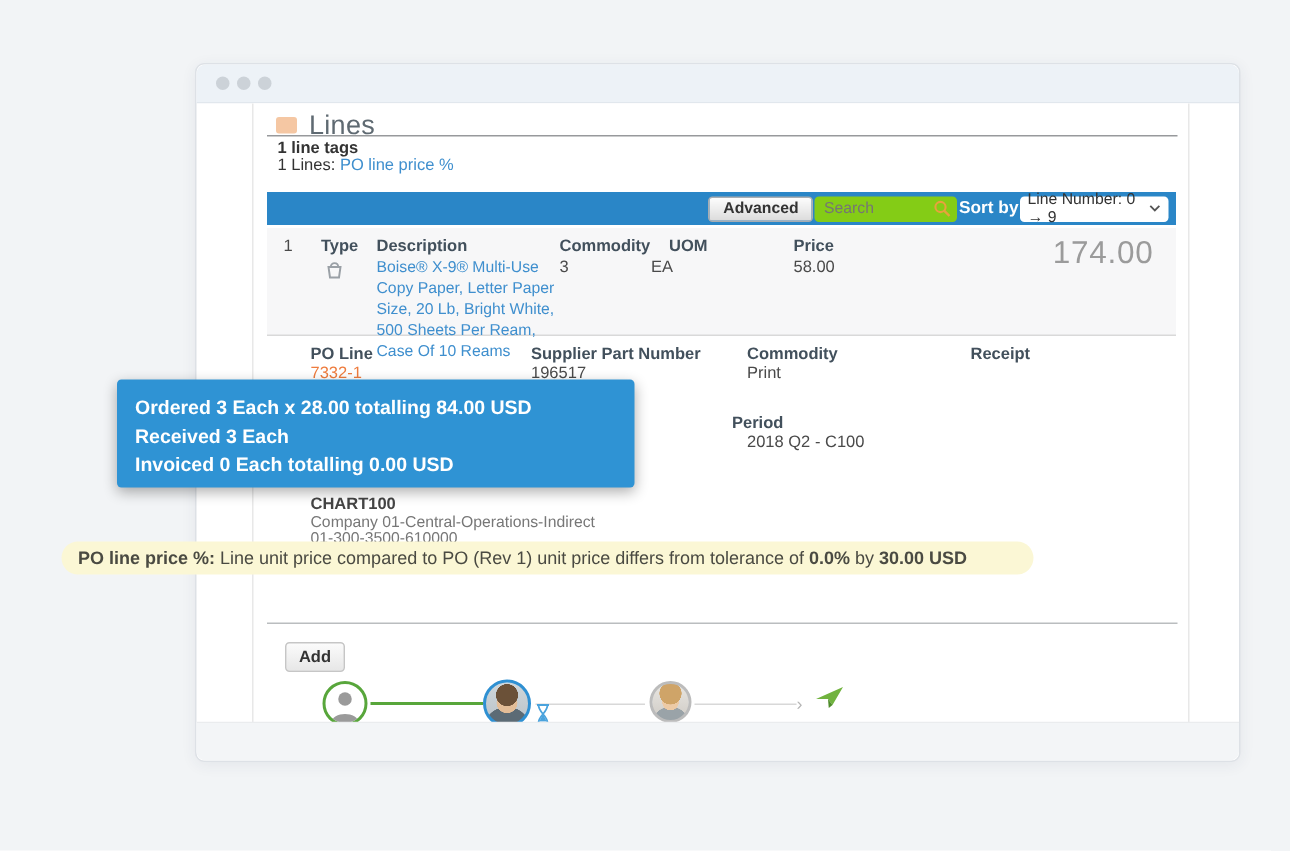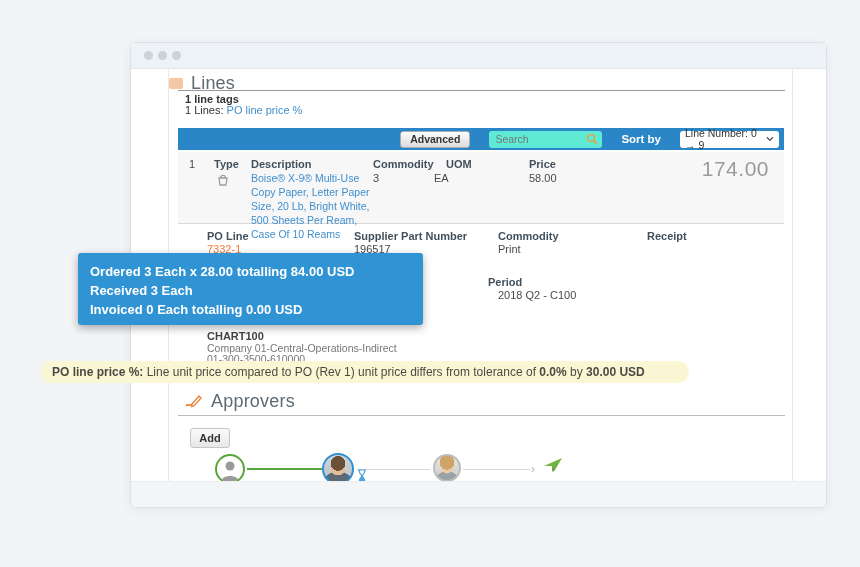--- a/index.html
+++ b/index.html
@@ -32,24 +32,24 @@
   .rule.light{background:var(--rule2);}
 
   .t11{font-size:11px;color:#333;}
   .b{font-weight:bold;}
   .link{color:var(--link);cursor:pointer;}
   .hdr{font-size:11px;font-weight:bold;color:var(--hdr);}
   .val{font-size:11px;color:#4a4a4a;}
 
   
   .toolbar{height:22px;background:var(--blue-toolbar);display:flex;align-items:center;
-    justify-content:flex-end;gap:19px;padding:0 5px;}
+    justify-content:flex-end;gap:1px;padding:0 5px;}
   .btn-advanced{height:17px;padding:0 9px;font-size:10.5px;font-weight:bold;color:#333;
     background:linear-gradient(#fdfdfd,#dcdcdc);border:1px solid #a9adb1;border-radius:3px;display:flex;align-items:center;}
-  .searchbox{width:113px;height:17px;background:#5eead4;border-radius:3px;display:flex;align-items:center;padding:0 4px 0 6px;}
+  .searchbox{width:95px;height:17px;background:#84cc16;border-radius:3px;display:flex;align-items:center;padding:0 4px 0 6px;}
   .searchbox input{flex:1;min-width:0;border:none;outline:none;font-size:10.5px;color:#555;background:transparent;font-family:"Liberation Sans",sans-serif;}
   .sortby{font-size:11.5px;font-weight:bold;color:#fff;}
   .dropdown{width:99px;height:17px;background:#fff;border-radius:3px;display:flex;align-items:center;
     justify-content:space-between;padding:0 5px;font-size:10.5px;color:#333;}
 
   
   .row-section{background:var(--row-bg);border-bottom:1px solid #d9d9d9;}
   .desc{width:122px;font-size:10.5px;line-height:14px;}
   .total{font-size:21px;color:var(--total);font-weight:400;letter-spacing:.5px;}
 
@@ -90,21 +90,21 @@
 <div class="abs window">
 
   <div class="abs titlebar">
     <span class="dot"></span>
     <span class="dot"></span>
     <span class="dot"></span>
   </div>
 
   <div class="abs page">
 
-    <div class="abs section-head" style="left:0;top:4px;justify-content:space-between;">
+    <div class="abs section-head" style="left:15px;top:4px;justify-content:space-between;">
       <span class="sec-icon"></span>
       <span class="sec-title">Lines</span>
     </div>
     <div class="abs rule" style="left:9px;top:21px;width:607px;"></div>
 
     <div class="abs t11 b" style="left:16px;top:24px;">1 line tags</div>
     <div class="abs t11" style="left:16px;top:35px;">
       <span>1 Lines:</span>
       <span class="link">PO line price %</span>
     </div>
@@ -162,27 +162,20 @@
 
     <span class="abs hdr" style="left:478px;top:161px;">Receipt</span>
 
     <span class="abs hdr" style="left:319px;top:207px;">Period</span>
     <span class="abs val" style="left:329px;top:220px;">2018 Q2 - C100</span>
 
     <span class="abs val b" style="left:38px;top:261px;color:#444;">CHART100</span>
     <span class="abs" style="left:38px;top:273px;font-size:10.5px;color:#777;">Company 01-Central-Operations-Indirect</span>
     <span class="abs" style="left:38px;top:284px;font-size:10.5px;color:#777;">01-300-3500-610000</span>
 
-    <div class="abs section-head" style="left:16px;top:322px;">
-      <svg width="18" height="15" viewBox="0 0 18 15">
-        <path d="M1 12 C3 9 5 13 7 10" fill="none" stroke="#e8833a" stroke-width="1.5"></path>
-        <path d="M7 10 L14 2 L16 4 L9 12 L6.5 12.7 Z" fill="none" stroke="#e8833a" stroke-width="1.3"></path>
-      </svg>
-      <span class="sec-title">Approvers</span>
-    </div>
     <div class="abs rule light" style="left:9px;top:346px;width:607px;"></div>
 
     <span class="abs btn-add" style="left:21px;top:359px;">Add</span>
 
     <div class="abs" style="left:78px;top:399px;width:75px;height:2px;background:var(--green);"></div>
     <div class="abs" style="left:188px;top:400px;width:73px;height:1px;background:#d8d8d8;"></div>
     <div class="abs" style="left:294px;top:400px;width:68px;height:1px;background:#d8d8d8;"></div>
     <span class="abs chev" style="left:362px;top:395px;">›</span>
 
     <div class="abs avatar av-green" style="left:46px;top:385px;width:30px;height:30px;">

